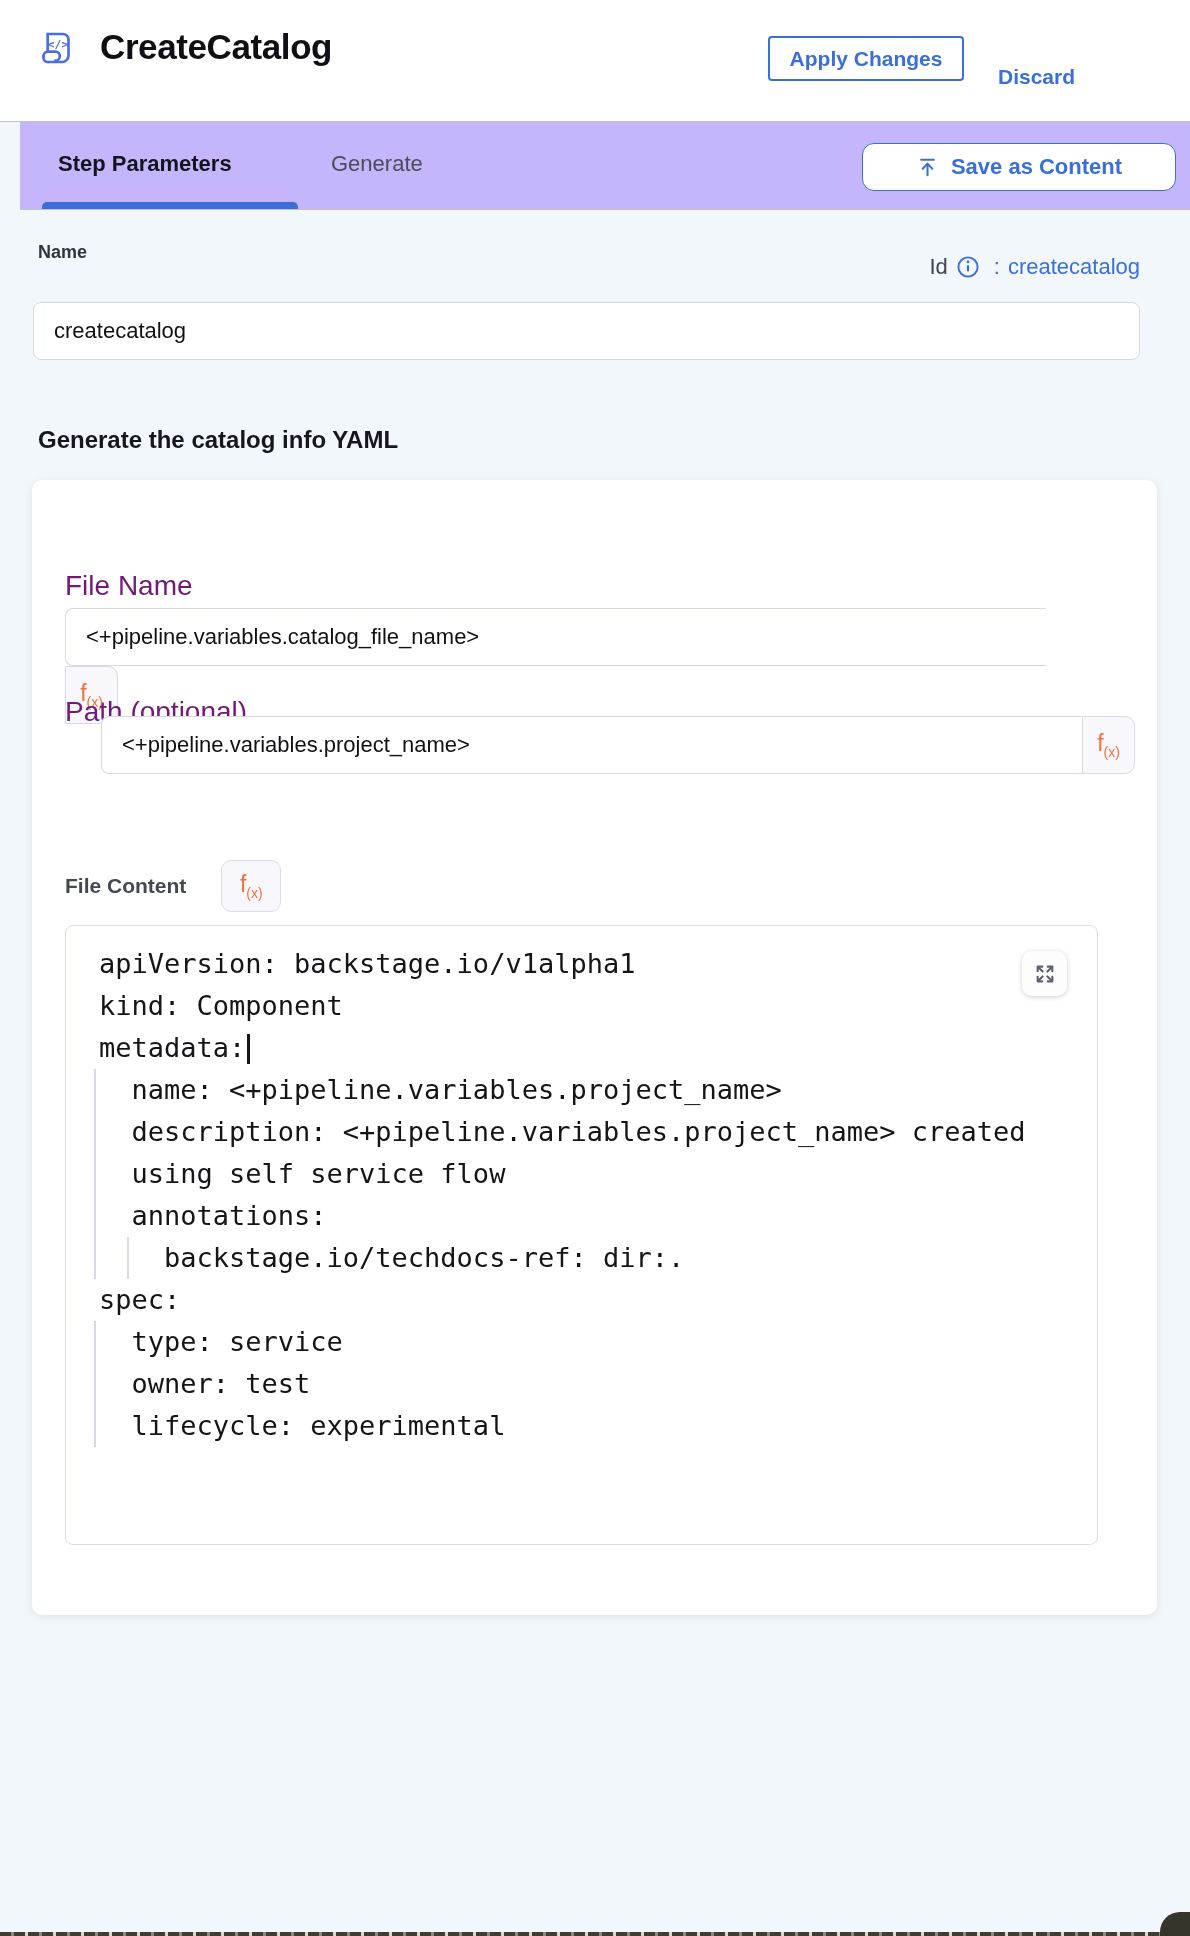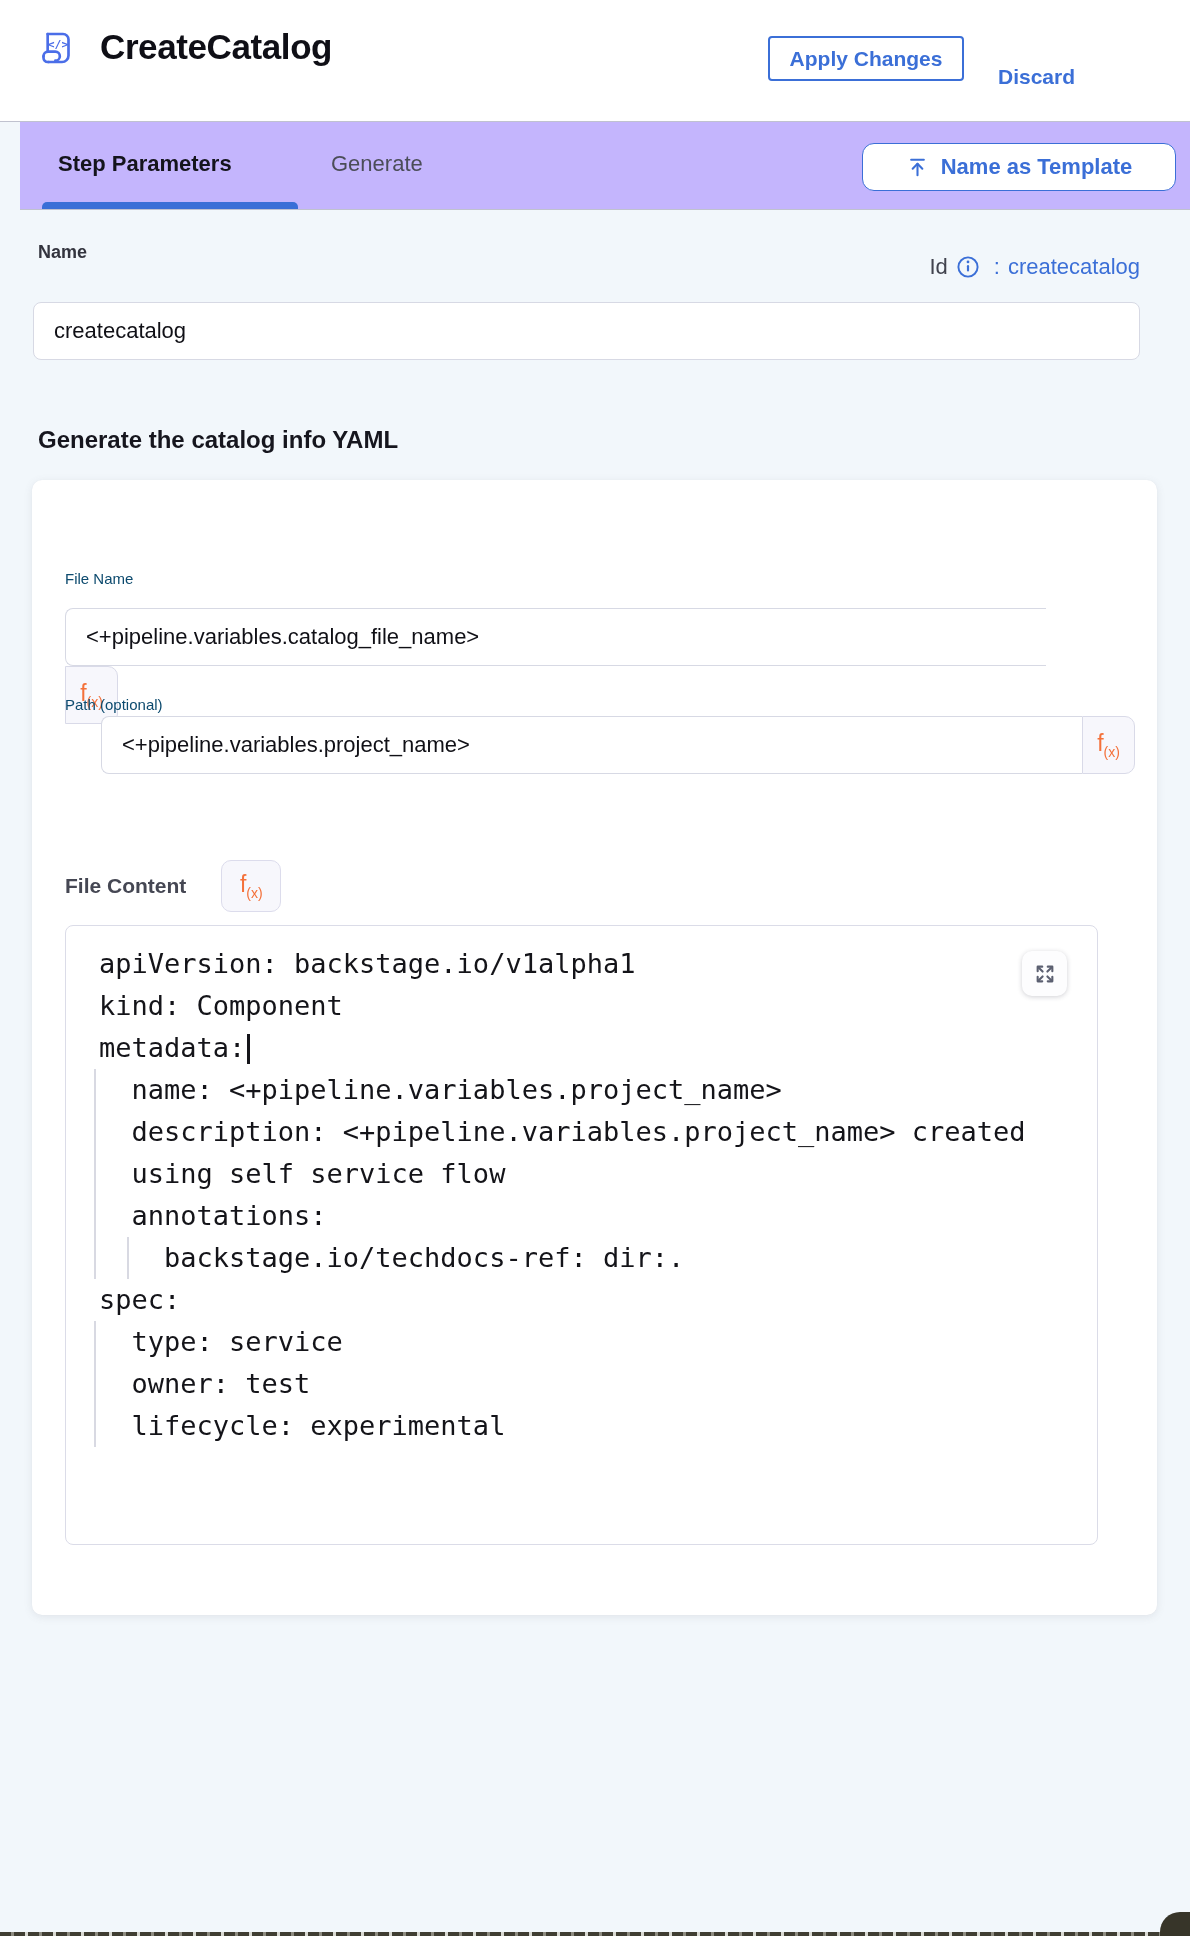--- a/index.html
+++ b/index.html
@@ -28,21 +28,21 @@
   .id-label{font-size:22px;color:#41434e;font-weight:500;}
   .info-btn{background:none;border:none;padding:0;cursor:pointer;display:flex;align-items:center;}
   .id-link{font-size:22px;color:#3b6fd7;font-weight:500;cursor:pointer;}
   .id-sep{font-size:22px;color:#3b6fd7;margin-left:6px;}
   .text-input{box-sizing:border-box;background:#ffffff;border:1px solid #d7d9e4;border-radius:8px;font-size:22px;color:#101016;font-family:"Liberation Sans",sans-serif;padding:0 20px;outline:none;}
   .name-input{position:absolute;left:33px;top:92px;width:1107px;height:58px;}
   .section-heading{position:absolute;left:38px;top:216px;font-size:24px;font-weight:700;color:#16161e;}
 
   
   .card{position:absolute;left:32px;top:270px;width:1125px;height:1135px;background:#ffffff;border-radius:10px;box-shadow:0 2px 8px rgba(96,97,112,0.12),0 0 1px rgba(40,41,61,0.06);}
-  .field-label{position:absolute;left:33px;font-size:15px;font-weight:500;color:#0c4a6e;}
+  .field-label{position:absolute;left:33px;font-size:28px;font-weight:500;color:#701a75;}
   .fn-label{top:90px;}
   .path-label{top:216px;}
   .input-row{position:absolute;left:33px;display:flex;align-items:stretch;}
   .fn-row{top:128px;flex-direction:column;}
   .path-row{top:236px;padding-left:36px;}
   .row-input{width:981px;height:58px;border-radius:8px 0 0 8px;border-right:none;}
   .fx-attach{width:53px;height:58px;box-sizing:border-box;background:#f7f7fc;border:1px solid #d9dae8;border-radius:0 10px 10px 0;cursor:pointer;display:flex;align-items:center;justify-content:center;padding:0;}
   .fx{font-family:"Liberation Sans",sans-serif;color:#f4713a;font-size:23px;font-weight:500;line-height:1;}
   .fx sub{font-size:14px;}
   .fc-row{position:absolute;left:33px;top:380px;display:flex;align-items:center;gap:35px;}
@@ -89,21 +89,21 @@
     <button class="tab inactive">Generate</button>
     <div class="tab-underline"></div>
     <button class="save-template-btn">
       <span style="display:flex;">
         <svg width="23" height="23" viewBox="0 0 20 20" fill="none" stroke="#3b6fd7" stroke-width="1.8" stroke-linecap="round" stroke-linejoin="round">
           <path d="M4.5 3.2h11"></path>
           <path d="M10 16.8V6.8"></path>
           <path d="M5.8 11 10 6.8 14.2 11"></path>
         </svg>
       </span>
-      <span>Name as Template</span>
+      <span>Save as Content</span>
     </button>
   </div>
 
   <div class="content">
 
     <div class="name-label">Name</div>
 
     <div class="id-row">
       <span class="id-label">Id</span>
       <button class="info-btn">

